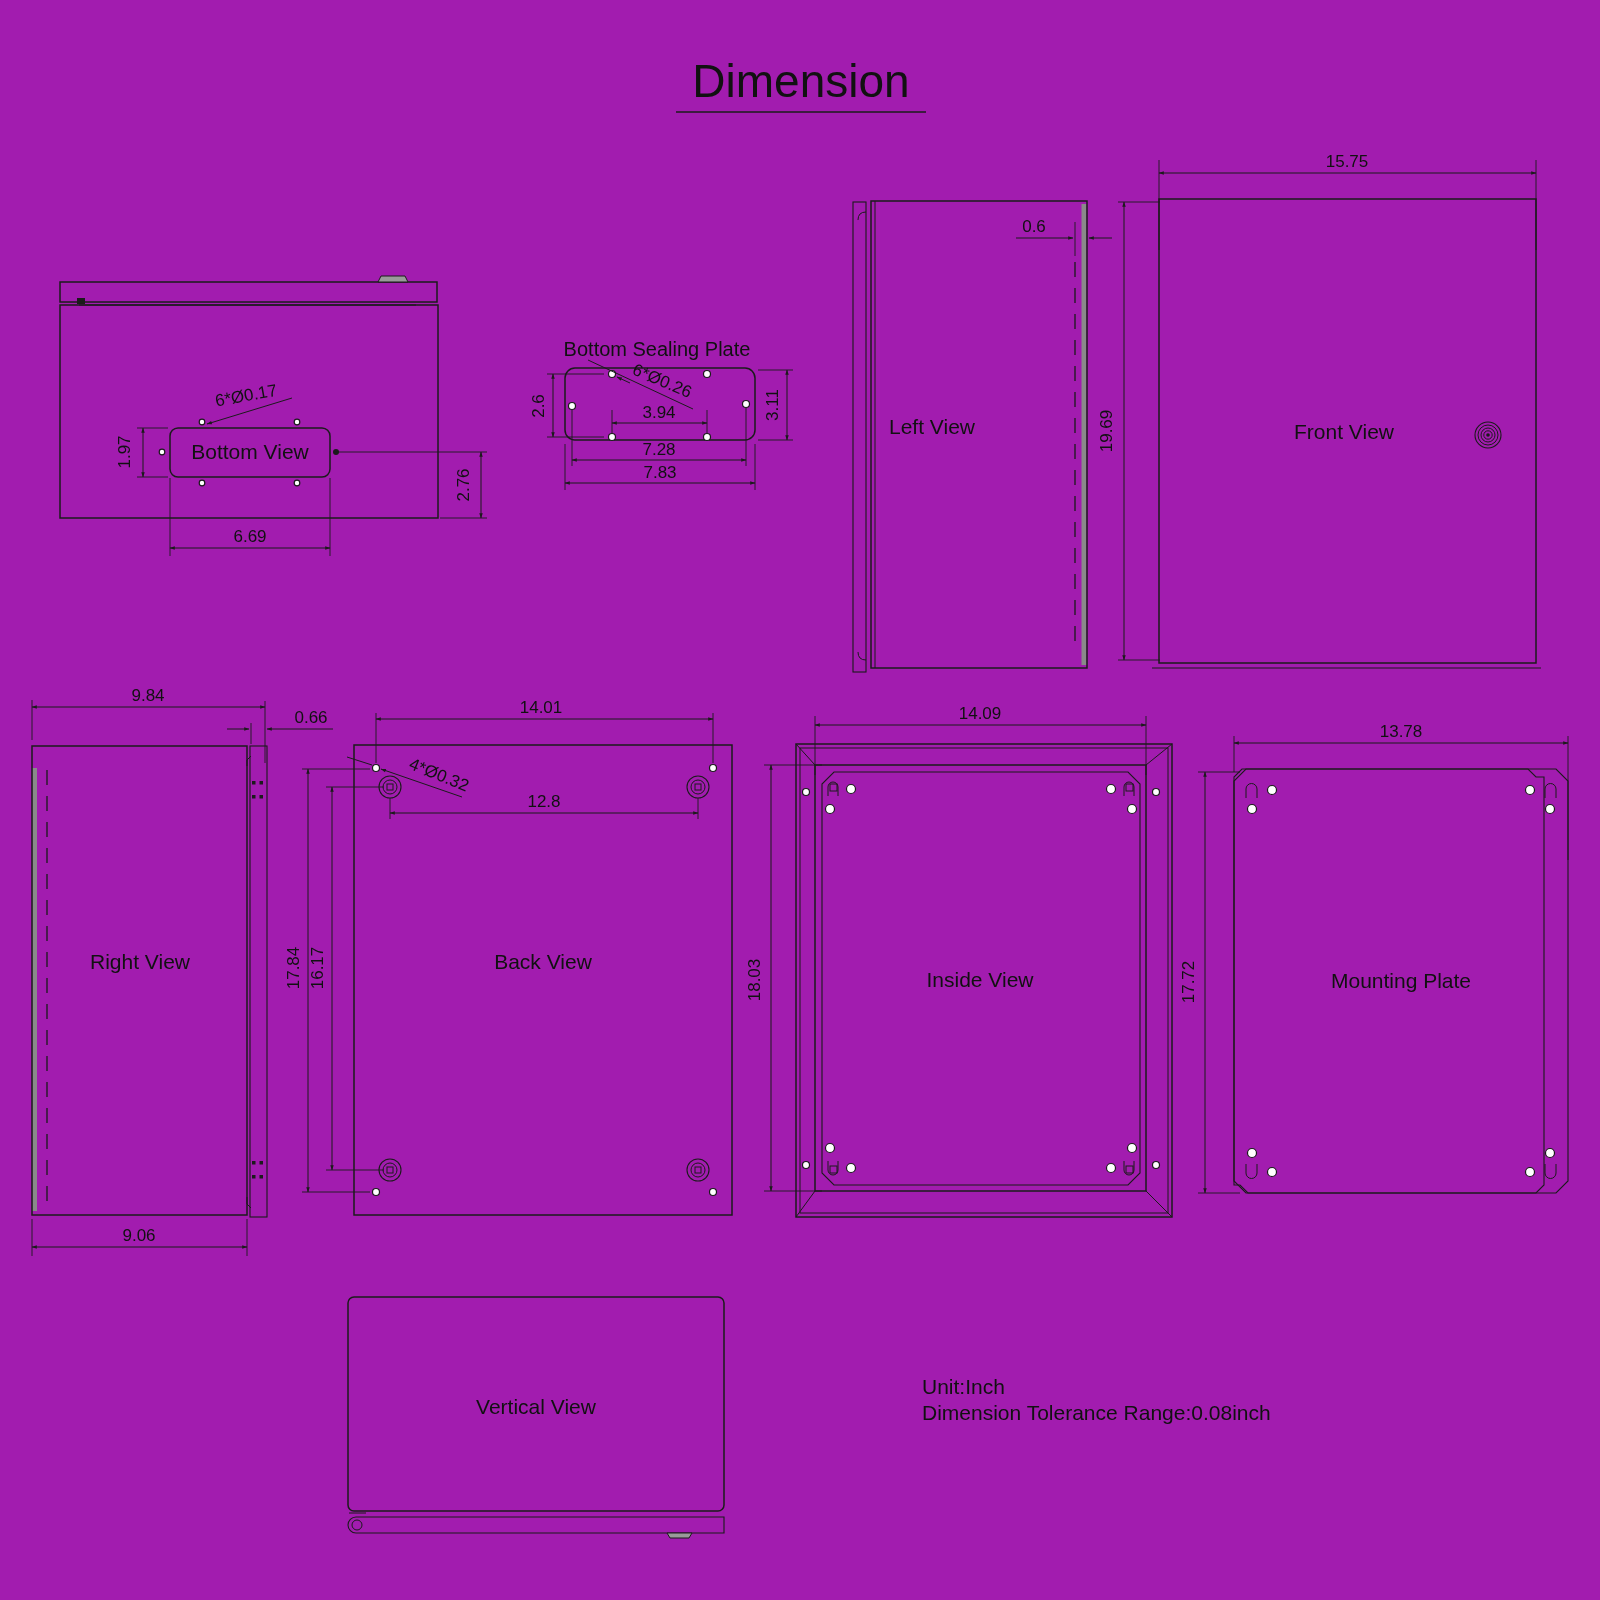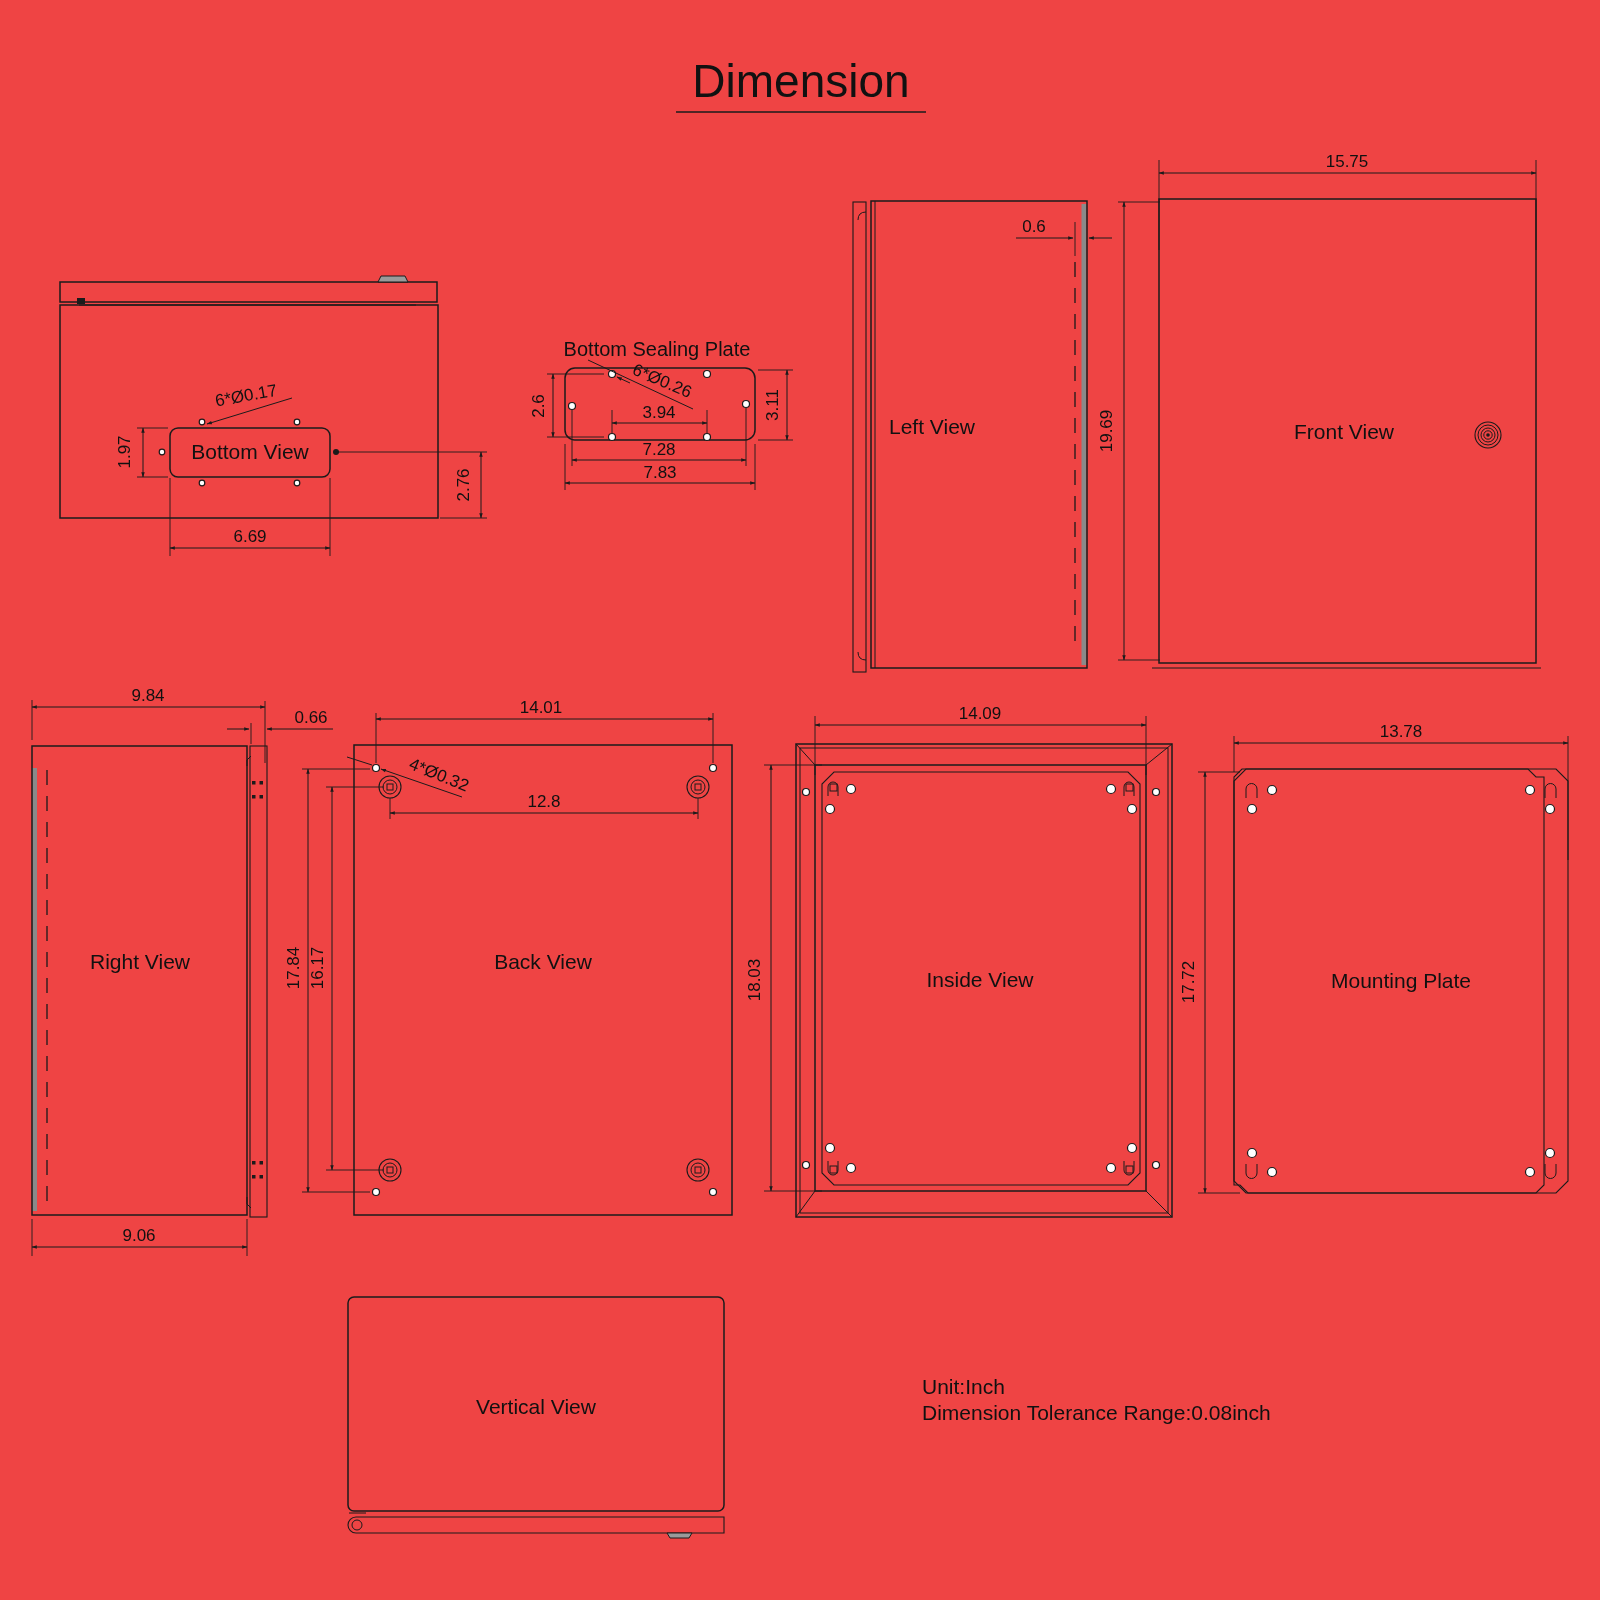--- a/index.html
+++ b/index.html
@@ -1,16 +1,16 @@
 <!DOCTYPE html>
 <html><head>
 <meta charset="utf-8">
 <style>
   html,body{margin:0;padding:0;background:#fff;}
-  .stage{width:1600px;height:1600px;position:relative;background:#ef4444;}
+  .stage{width:1600px;height:1600px;position:relative;background:#a21caf;}
   svg{display:block;}
   .edge{fill:none;stroke:#1b1b1b;stroke-width:1.5;}
   .edge2{fill:none;stroke:#1b1b1b;stroke-width:1.1;}
   .thin{fill:none;stroke:#1b1b1b;stroke-width:1;}
   .dim{fill:none;stroke:#1b1b1b;stroke-width:1;}
   .ext{fill:none;stroke:#1b1b1b;stroke-width:0.9;}
   .dash{fill:none;stroke:#1b1b1b;stroke-width:1.3;stroke-dasharray:15 11;}
   .grayline{fill:none;stroke:#8a8a8a;stroke-width:5;}
   .hole{fill:#fff;stroke:#1b1b1b;stroke-width:1.2;}
   .dot{fill:#1b1b1b;stroke:none;}

